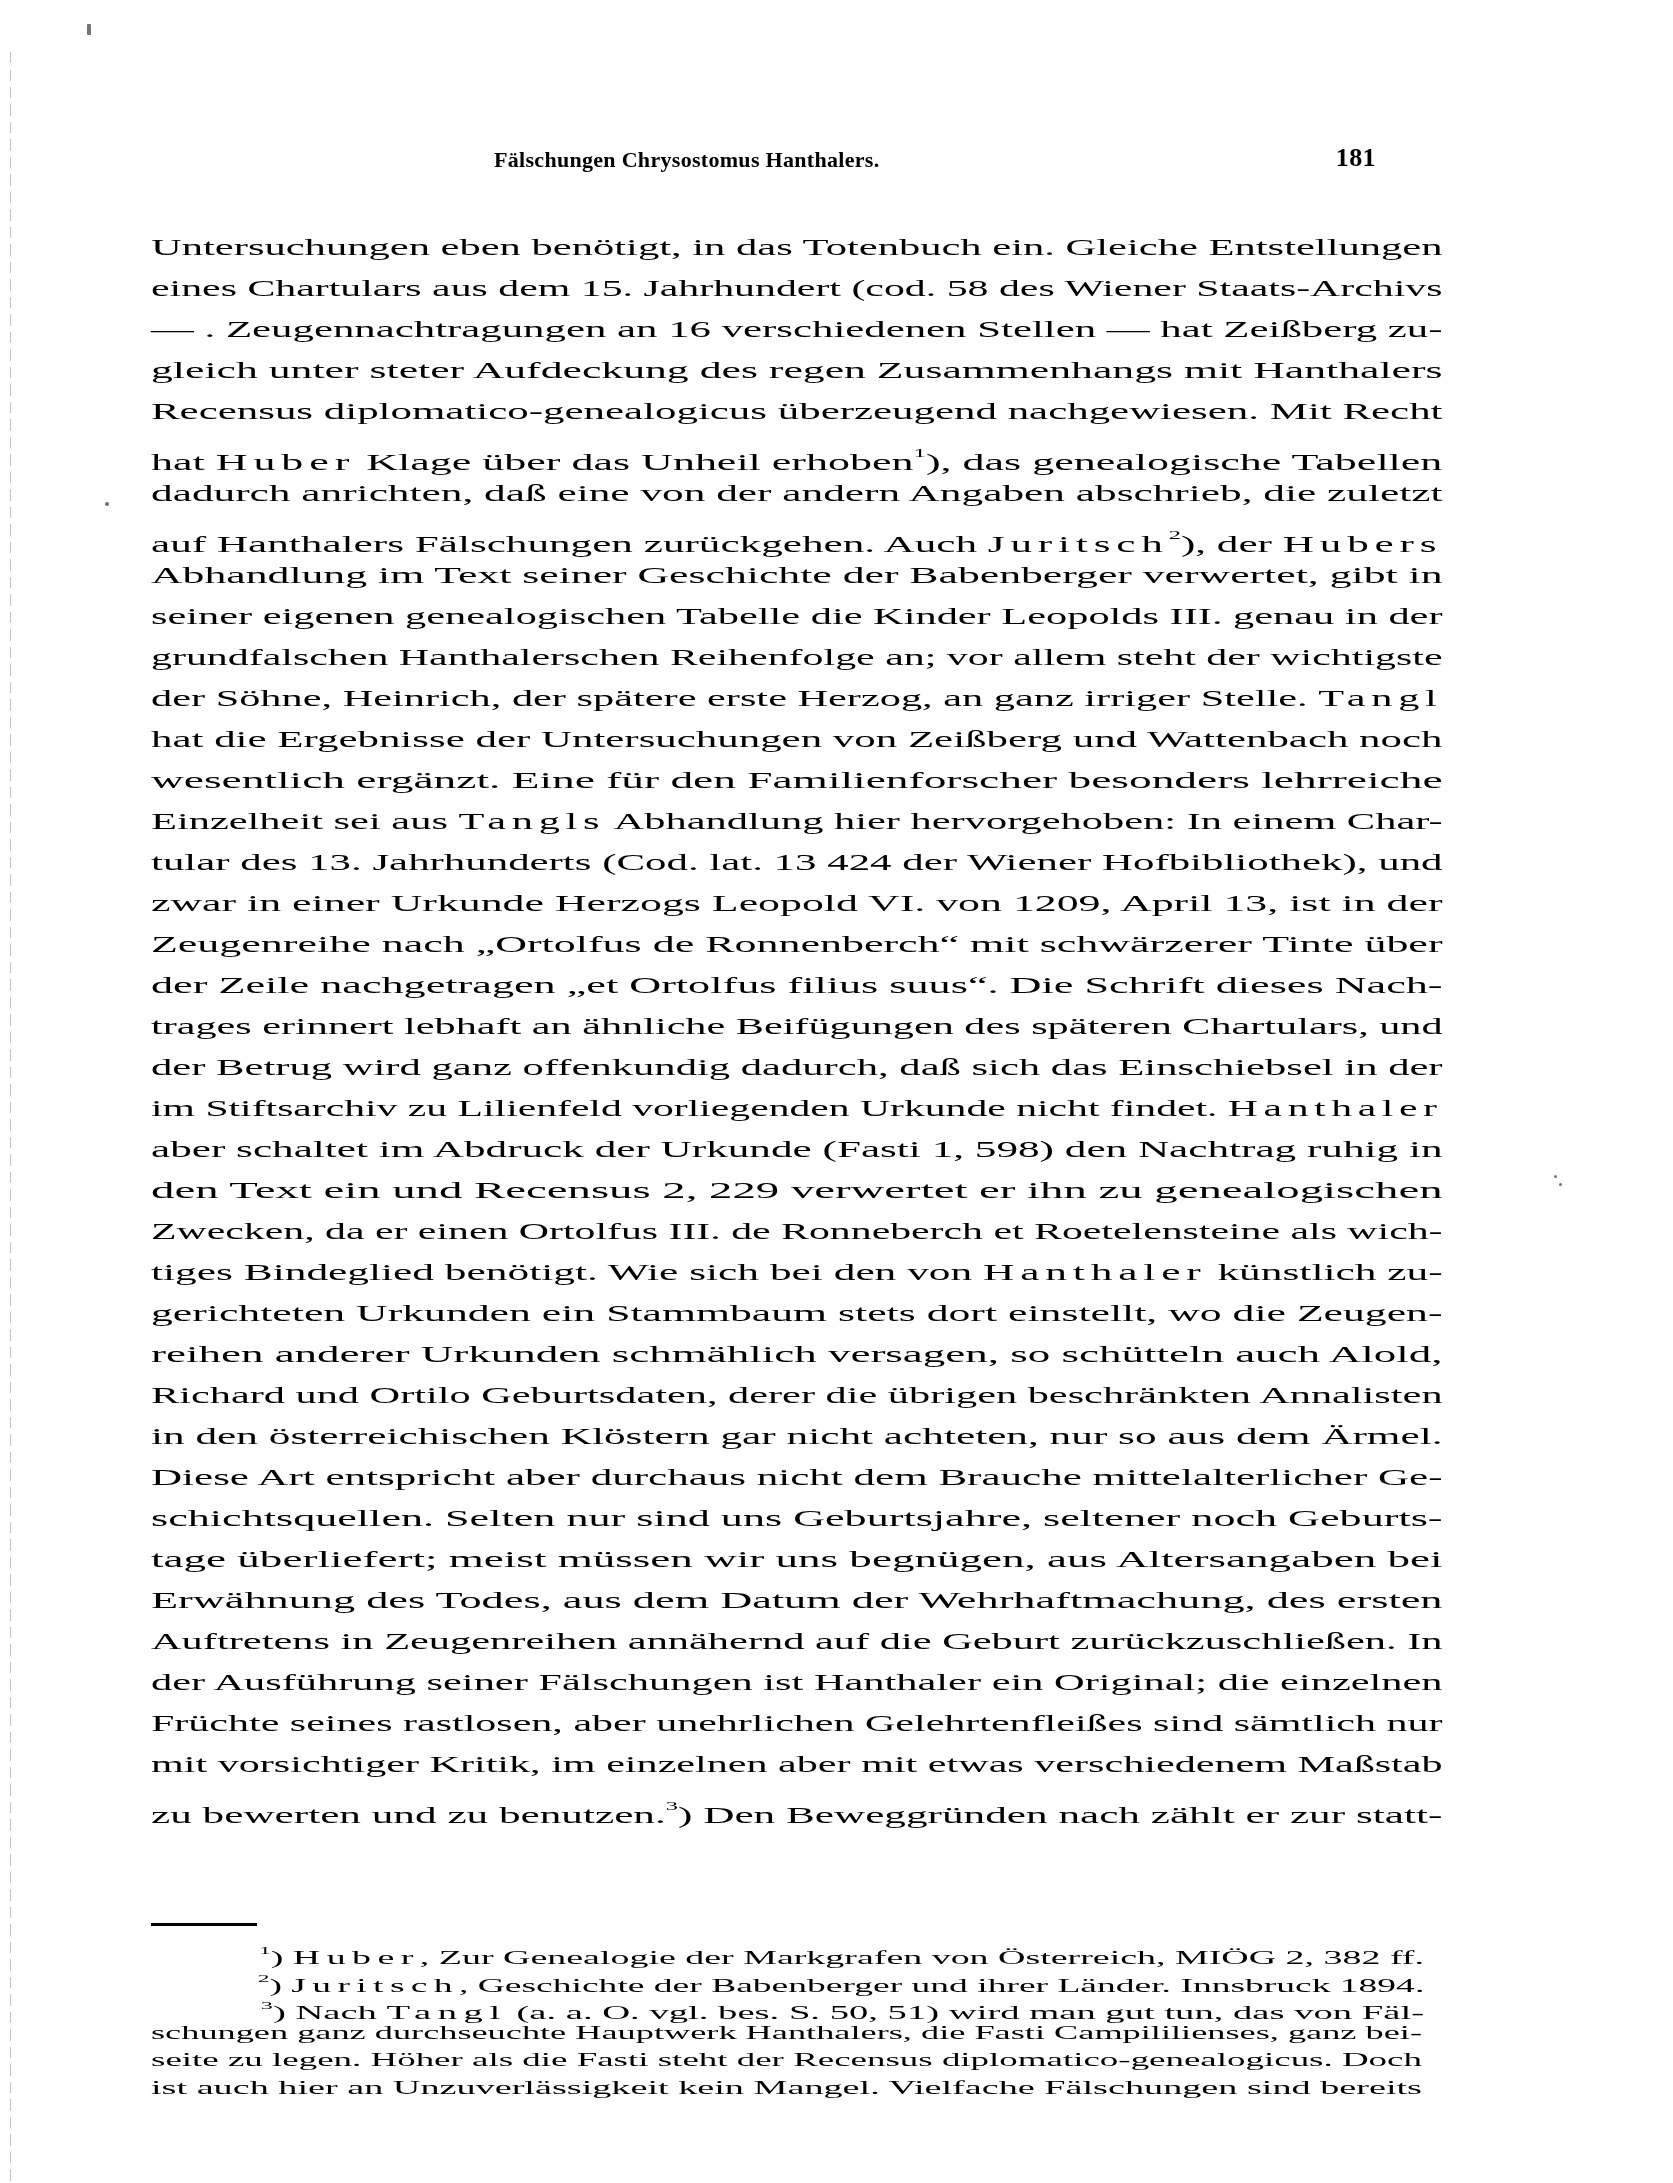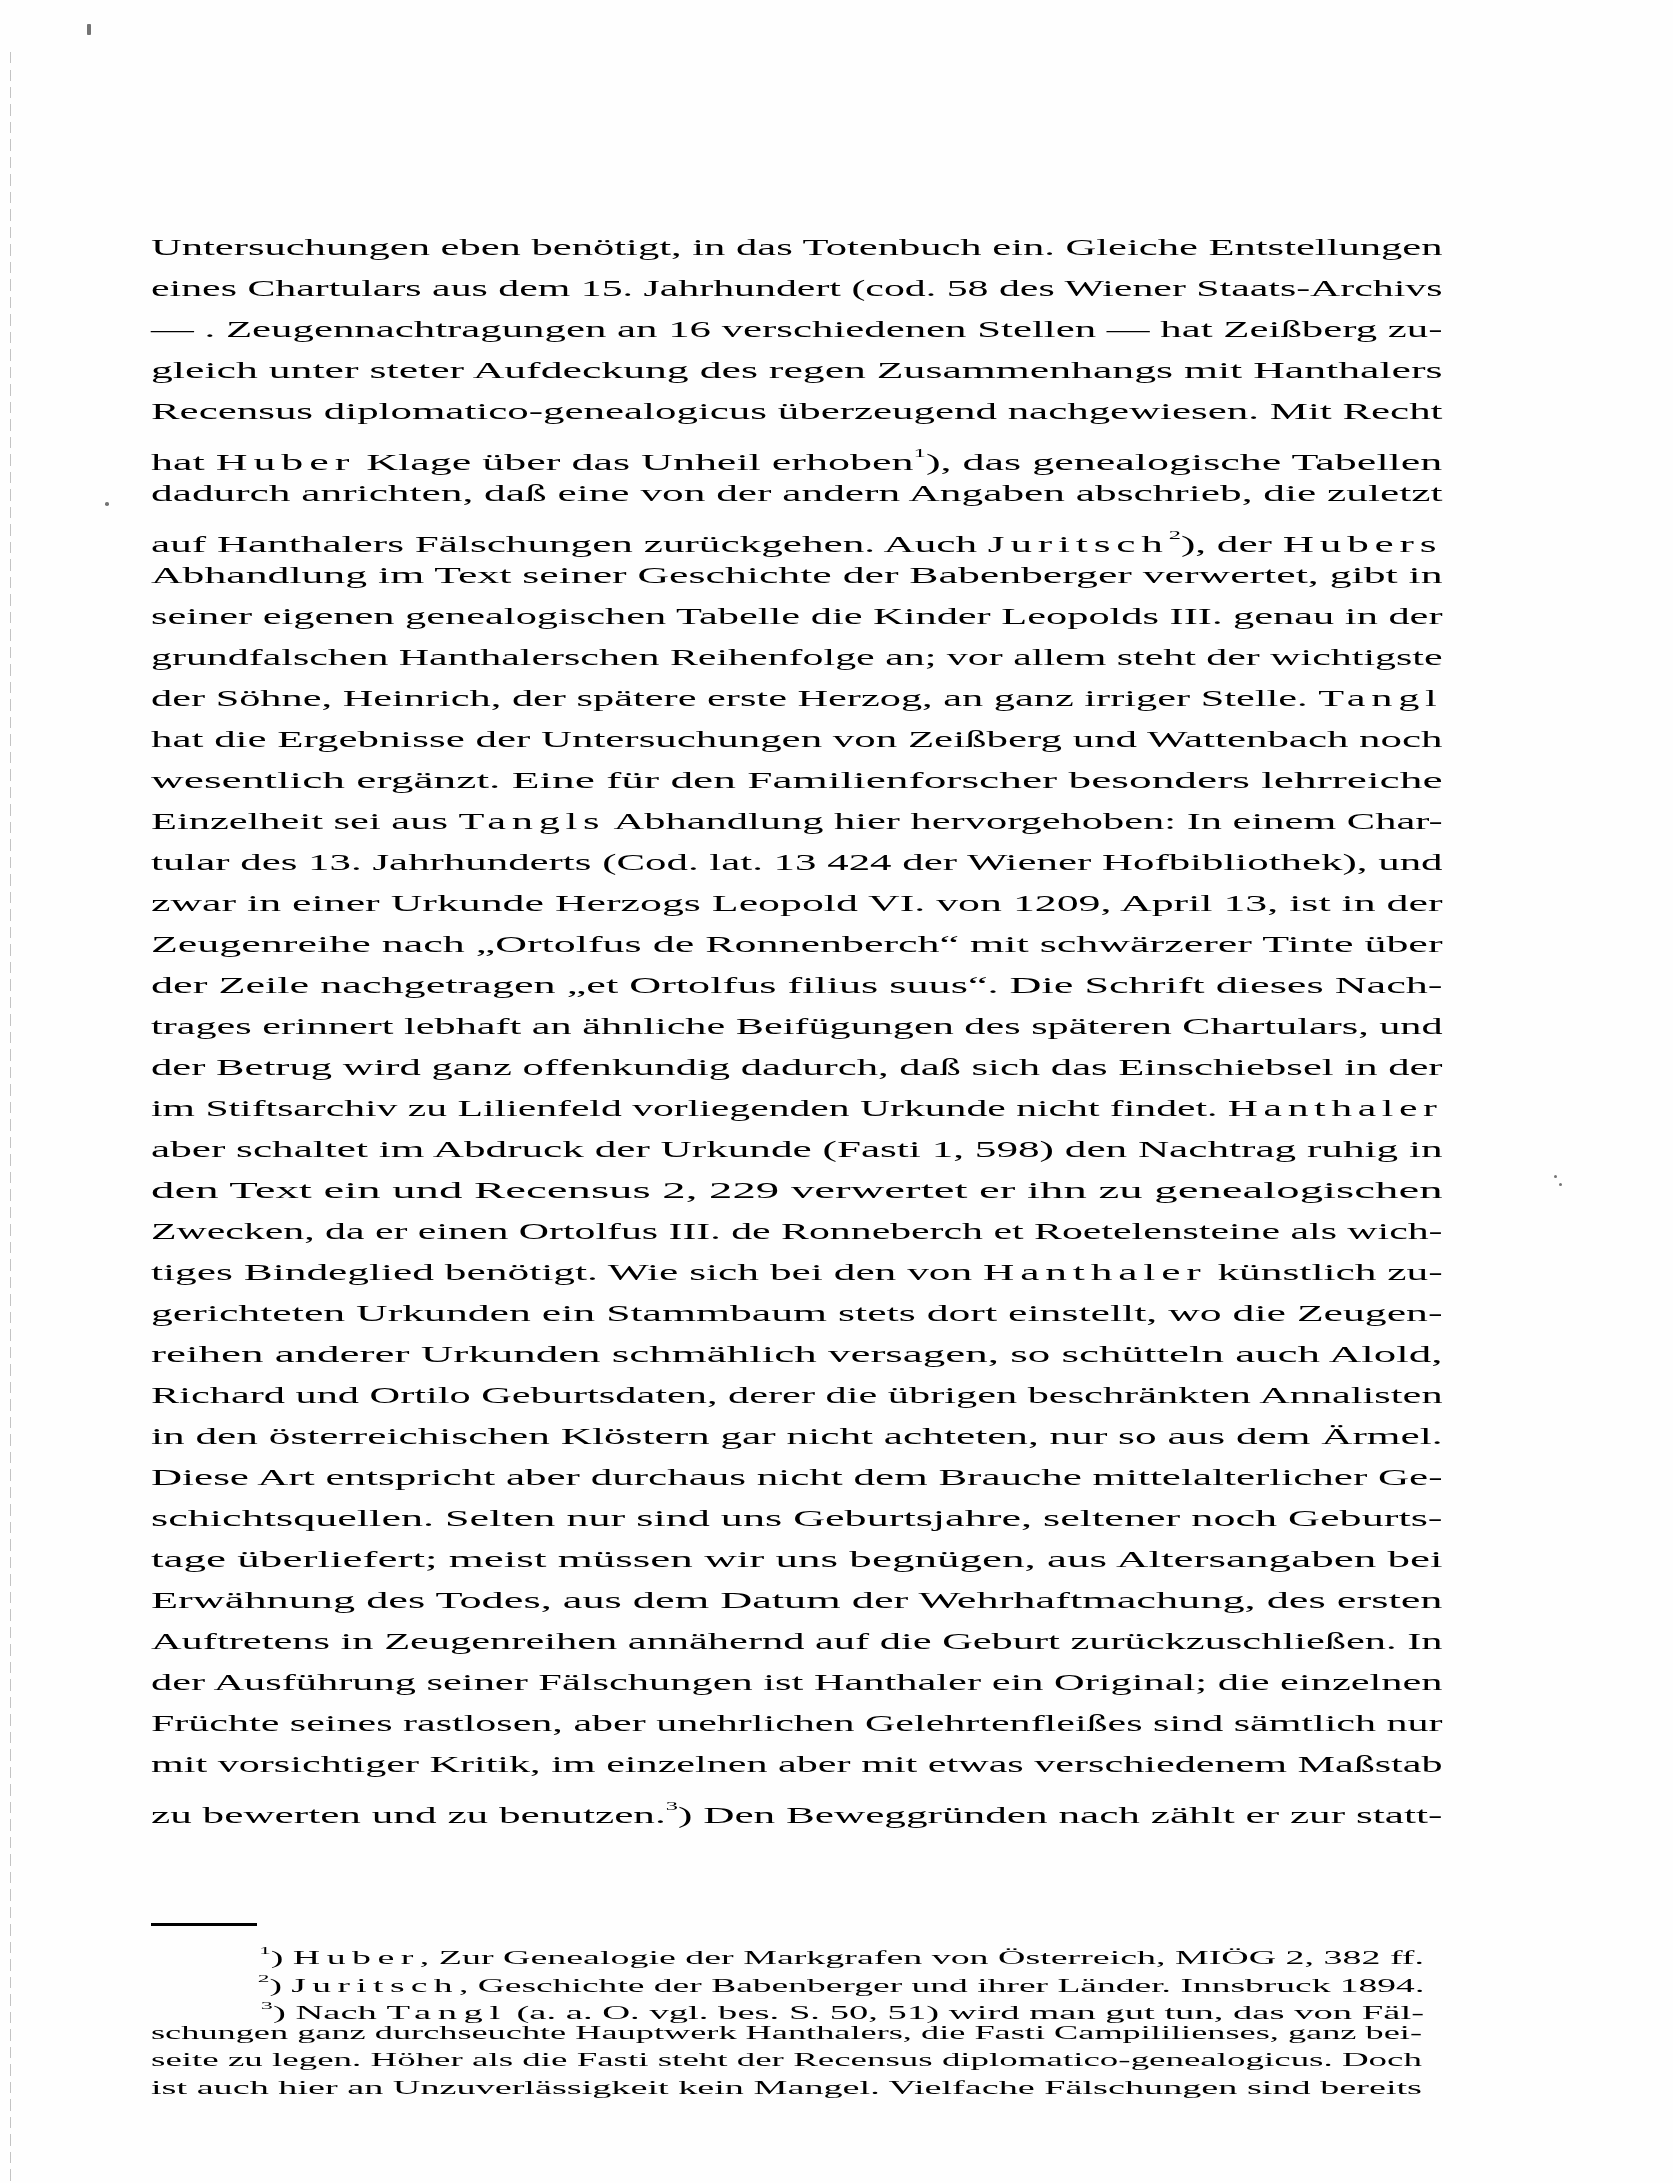--- a/index.html
+++ b/index.html
@@ -122,20 +122,24 @@
 <body>
 
 <div id="page">
 
   <div class="scan-gutter"></div>
   <div class="speck" style="left:87px;top:24px;width:3.9px;height:11.4px;border-radius:0.9px;"></div>
   <div class="speck" style="left:1554px;top:1175px;width:3.1px;height:3.1px;"></div>
   <div class="speck" style="left:1559px;top:1183px;width:3.1px;height:3.1px;"></div>
   <div class="speck" style="left:105px;top:502px;width:3.5px;height:3.5px;"></div>
 
+  <div id="runninghead">
+    <div class="rh-title">Fälschungen Chrysostomus Hanthalers.</div>
+    <div class="rh-folio">181</div>
+  </div>
 
   <div id="bodytext">
       <div class="ln" style="display: block; transform-origin: left top; transform: scaleX(1.8503);"><span class="w">Untersuchungen  eben  benötigt,  in  das Totenbuch  ein.   Gleiche Entstellungen</span></div>
       <div class="ln" style="display: block; transform-origin: left top; transform: scaleX(1.8186);"><span class="w">eines  Chartulars  aus  dem 15. Jahrhundert  (cod. 58  des Wiener Staats-Archivs</span></div>
       <div class="ln" style="display: block; transform-origin: left top; transform: scaleX(1.8615);"><span class="w">— . Zeugennachtragungen  an  16  verschiedenen  Stellen  —  hat  Zeißberg  zu-</span></div>
       <div class="ln" style="display: block; transform-origin: left top; transform: scaleX(1.9005);"><span class="w">gleich  unter  steter  Aufdeckung  des  regen  Zusammenhangs  mit  Hanthalers</span></div>
       <div class="ln" style="display: block; transform-origin: left top; transform: scaleX(1.8655);"><span class="w">Recensus  diplomatico-genealogicus  überzeugend  nachgewiesen.    Mit  Recht</span></div>
       <div class="ln" style="display: block; transform-origin: left top; transform: scaleX(1.9124);"><span class="w">hat </span><span class="w sp">Huber</span><span class="w">  Klage  über  das  Unheil  erhoben</span><sup class="fn">1</sup><span class="w">),  das  genealogische  Tabellen</span></div>
       <div class="ln" style="display: block; transform-origin: left top; transform: scaleX(1.883);"><span class="w">dadurch  anrichten,  daß  eine  von  der  andern  Angaben  abschrieb,  die  zuletzt</span></div>
       <div class="ln" style="display: block; transform-origin: left top; transform: scaleX(1.8771);"><span class="w">auf  Hanthalers  Fälschungen  zurückgehen.    Auch </span><span class="w sp">Juritsch</span><sup class="fn">2</sup><span class="w">),  der </span><span class="w sp">Hubers</span></div>

